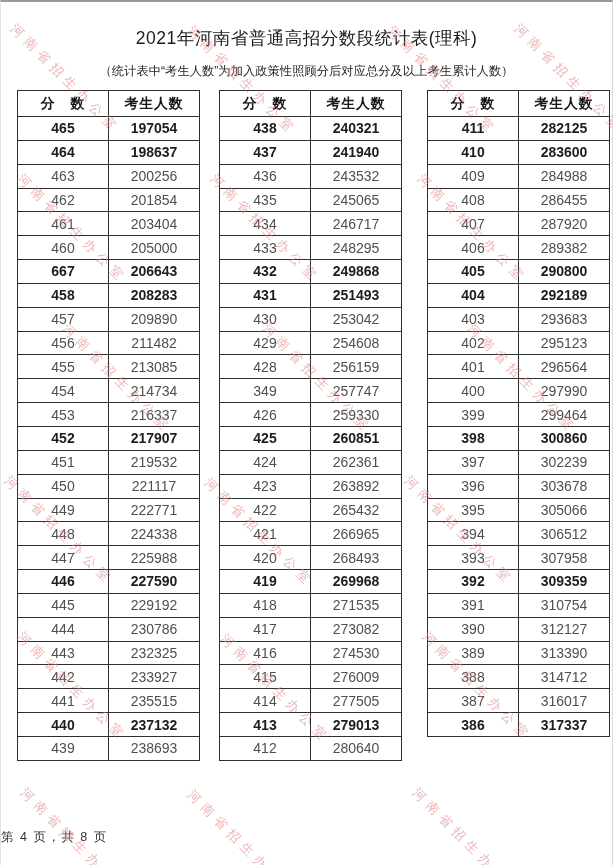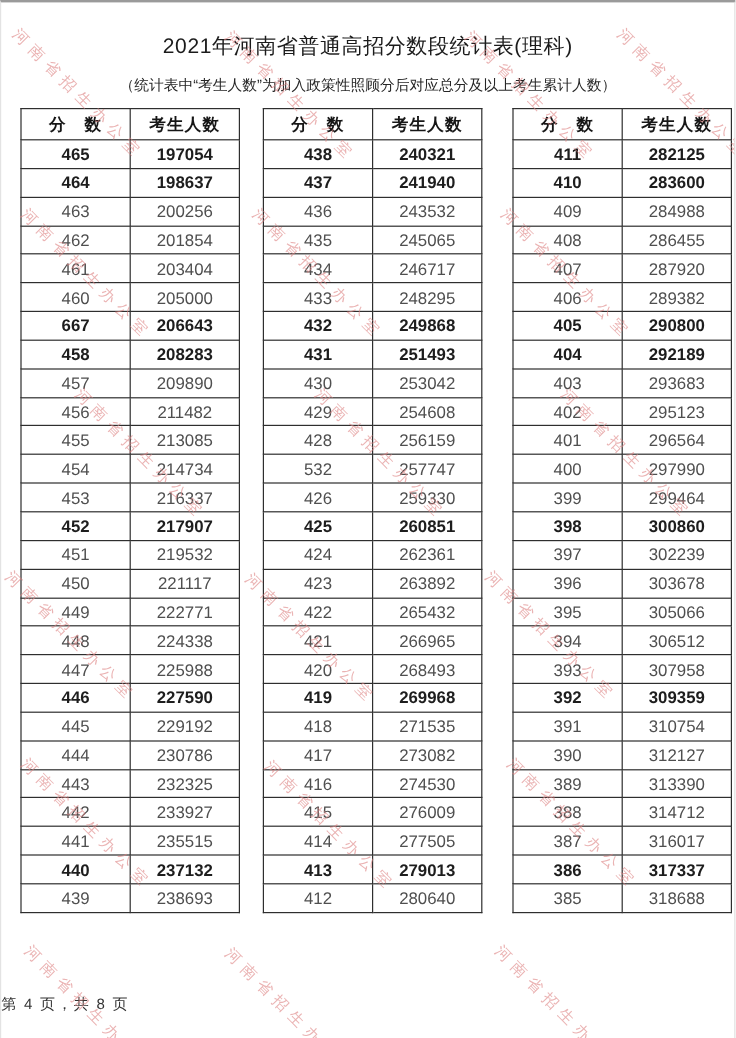--- a/index.html
+++ b/index.html
@@ -280,21 +280,21 @@
           </tr>
           <tr>
             <td>429</td>
             <td>254608</td>
           </tr>
           <tr>
             <td>428</td>
             <td>256159</td>
           </tr>
           <tr>
-            <td>532</td>
+            <td>349</td>
             <td>257747</td>
           </tr>
           <tr>
             <td>426</td>
             <td>259330</td>
           </tr>
           <tr class="strong">
             <td>425</td>
             <td>260851</td>
           </tr>
@@ -457,23 +457,19 @@
             <td>314712</td>
           </tr>
           <tr>
             <td>387</td>
             <td>316017</td>
           </tr>
           <tr class="strong">
             <td>386</td>
             <td>317337</td>
           </tr>
-          <tr>
-            <td>385</td>
-            <td>318688</td>
-          </tr>
         </tbody>
       </table>
   </div>
 
   <div class="footer">第 4 页，共 8 页</div>
 
 </div>
 
 </body></html>

